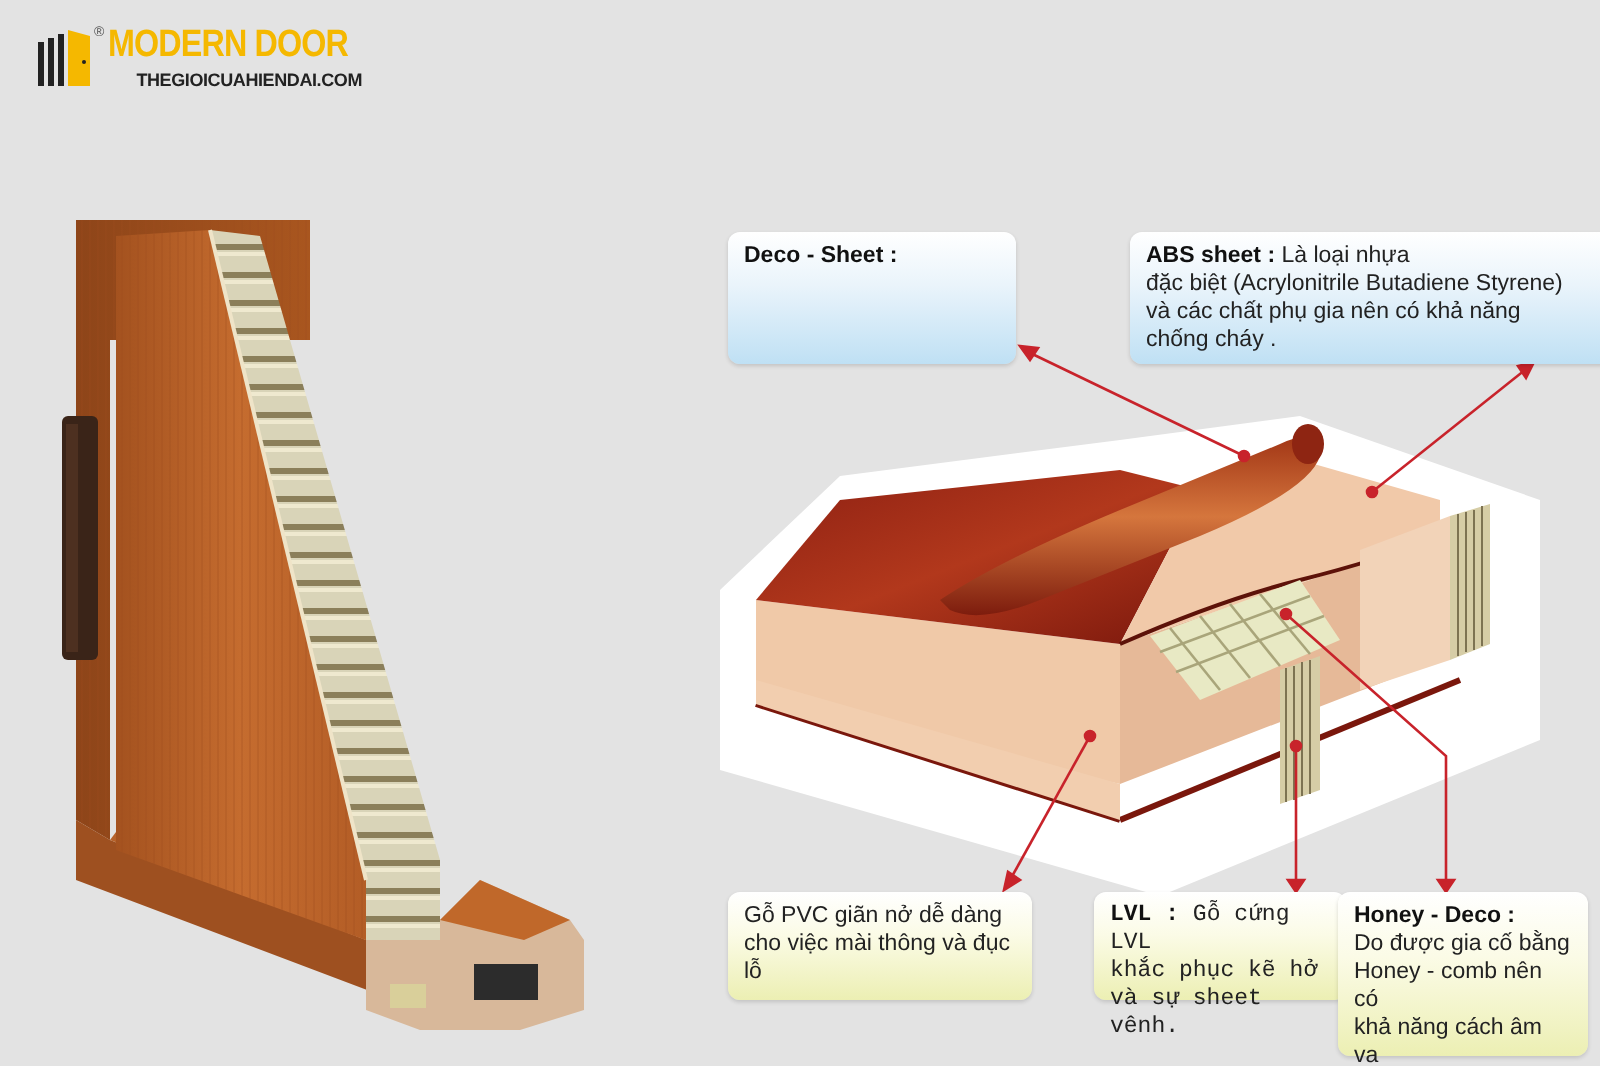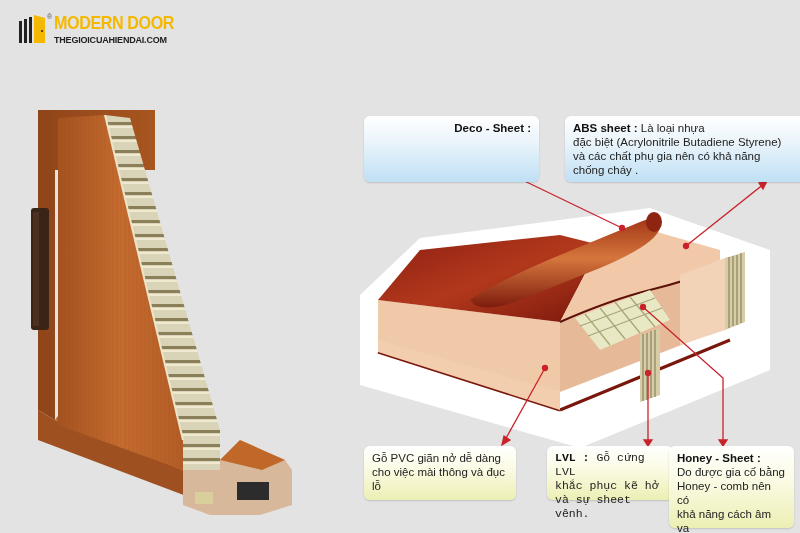--- a/index.html
+++ b/index.html
@@ -2,21 +2,21 @@
 <html><head>
 <meta charset="utf-8">
 <style>
   * { margin:0; padding:0; box-sizing:border-box; }
   html, body { width:800px; height:533px; overflow:hidden; }
   body { background:#e3e3e3; font-family:"Liberation Sans", sans-serif; position:relative; }
 
   
   .logo { position:absolute; left:18px; top:13px; display:flex; align-items:center; }
   .logo-mark { width:30px; height:30px; position:relative; }
-  .logo-text { margin-left:6px; line-height:1; }
+  .logo-text { margin-left:6px; line-height:1;text-align:center; }
   .logo-brand { color:#f5b800; font-weight:bold; font-size:19px; letter-spacing:-0.5px; display:block; transform:scaleX(0.85); transform-origin:left; }
   .logo-site { color:#222; font-weight:bold; font-size:9px; display:block; margin-top:4px; letter-spacing:-0.2px; }
   .logo-reg { position:absolute; left:29px; top:0px; font-size:7px; color:#555; }
 
   svg { position:absolute; left:0; top:0; }
 
   
   .callout { position:absolute; border-radius:6px; padding:5px 8px; font-size:11.5px; line-height:14px; color:#222; box-shadow:0 1px 2px rgba(0,0,0,0.15); }
   .callout.blue { background:linear-gradient(to bottom,#ffffff 0%,#eaf4fb 40%,#bfe0f4 100%); }
   .callout.yellow { background:linear-gradient(to bottom,#ffffff 0%,#fbfbe6 40%,#ecefb3 100%); }
@@ -166,21 +166,21 @@
     <polygon points="502,445 504,436 510,440"></polygon>
     <line x1="648" y1="440" x2="648" y2="373"></line>
     <circle cx="648" cy="373" r="2.5"></circle>
     <polygon points="644,440 652,440 648,446"></polygon>
     <polyline points="723,440 723,378 643,307" fill="none"></polyline>
     <circle cx="643" cy="307" r="2.5"></circle>
     <polygon points="719,440 727,440 723,446"></polygon>
   </g>
 </svg>
 
-<div class="callout blue" style="left:364px; top:116px; width:175px; height:66px;text-align:right;">
+<div class="callout blue" style="left:364px; top:116px; width:144px; height:66px;">
   <div class="title">Deco - Sheet :</div>
 </div>
 
 <div class="callout blue" style="left:565px; top:116px; width:247px; height:66px;">
   <div><span class="title">ABS sheet :</span><span> Là loại nhựa</span></div>
   <div class="body">đặc biệt (Acrylonitrile Butadiene Styrene)
 và các chất phụ gia nên có khả năng
 chống cháy .</div>
 </div>
 
@@ -189,18 +189,18 @@
 cho việc mài thông và đục lỗ</div>
 </div>
 
 <div class="callout yellow" style="left:547px; top:446px; width:126px; height:54px;font-family:Liberation Mono, monospace;">
   <div><span class="title">LVL :</span><span> Gỗ cứng LVL</span></div>
   <div class="body">khắc phục kẽ hở
 và sự sheet vênh.</div>
 </div>
 
 <div class="callout yellow" style="left:669px; top:446px; width:125px; height:82px;">
-  <div class="title">Honey - Sheet :</div>
+  <div class="title">Honey - Deco :</div>
   <div class="body">Do được gia cố bằng
 Honey - comb nên có
 khả năng cách âm va
 chịu nhiệt tuyệt đối.</div>
 </div>
 
 </body></html>

